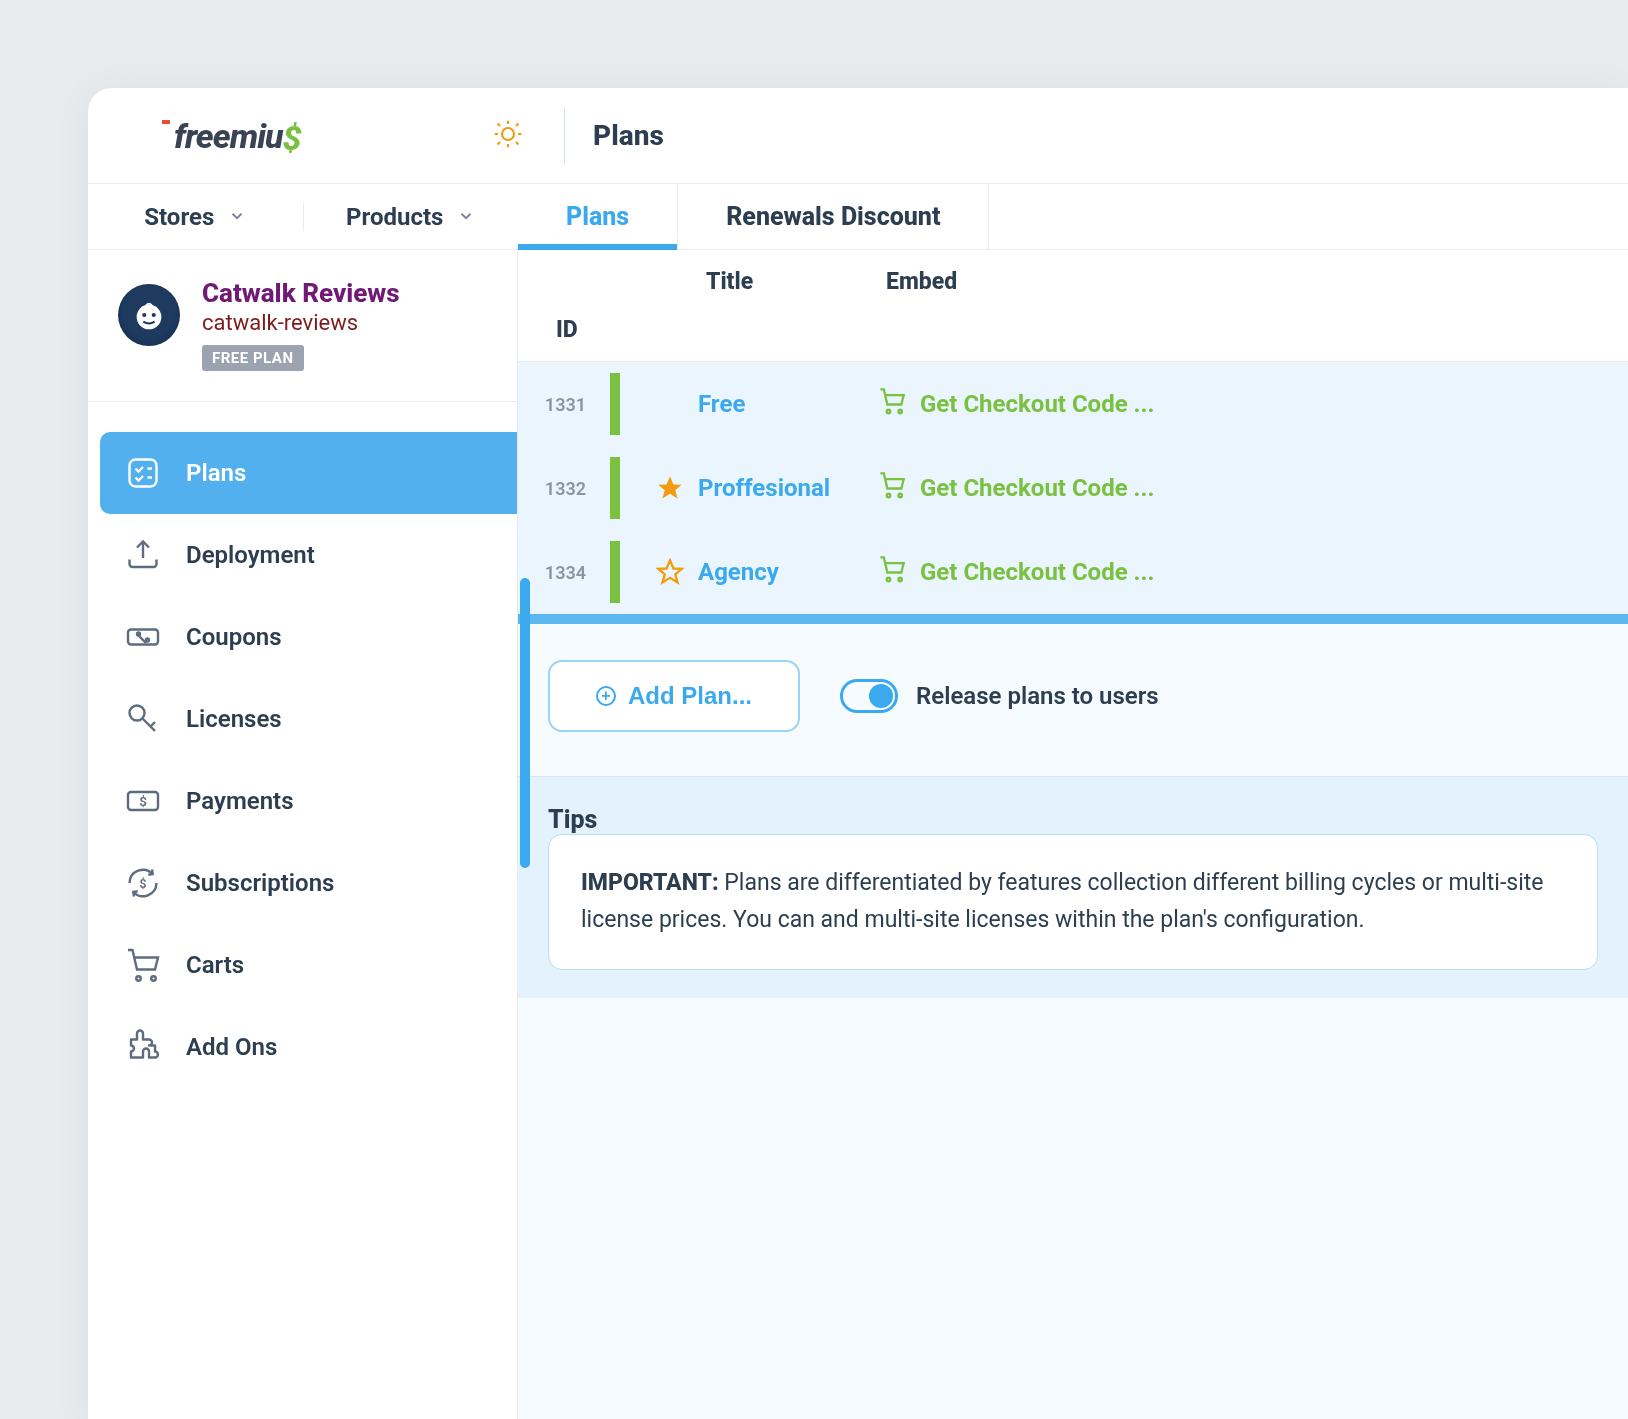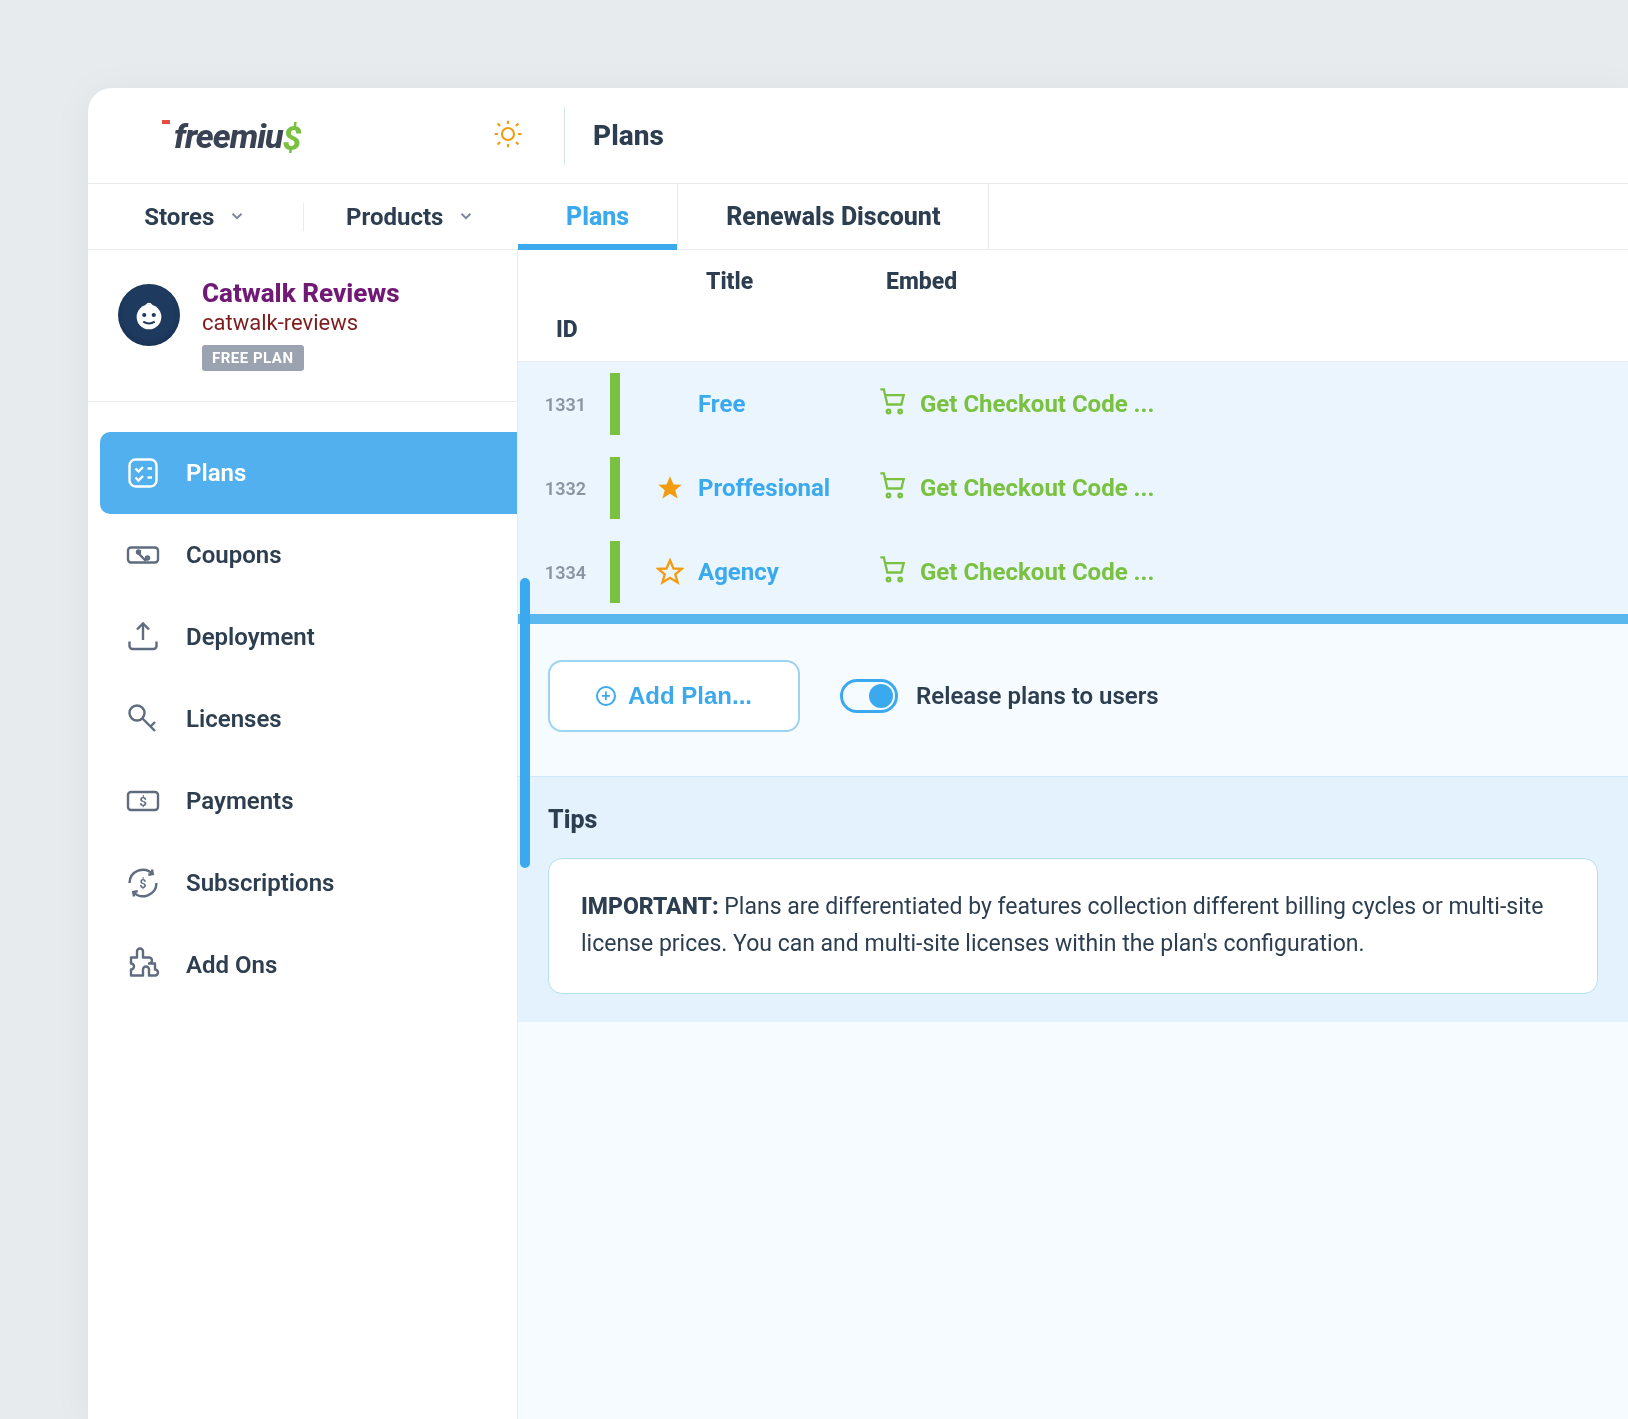--- a/index.html
+++ b/index.html
@@ -347,21 +347,20 @@
     }
     .tips-section {
       background: #e3f2fd;
       border-top: 1px solid #d0e8f7;
       padding: 28px 30px;
     }
     .tips-title {
       font-size: 25px;
       font-weight: 800;
       color: #2c3e50;
-      margin-bottom: 24px;
     }
     .tip-box {
       background: #fff;
       border: 1px solid #b8dfef;
       border-radius: 14px;
       padding: 30px 32px;
       font-size: 23px;
       line-height: 1.6;
       color: #2c3e50;
     }
@@ -450,37 +449,37 @@
                 <polyline points="7 15 9 17 12 14"></polyline>
                 <line x1="15" y1="9" x2="18" y2="9"></line>
                 <line x1="15" y1="15" x2="18" y2="15"></line>
               </svg>
           </span>
           <span>Plans</span>
         </div>
         <div class="side-item">
           <span class="icon">
             <svg width="36" height="36" viewBox="0 0 24 24" fill="none" stroke="currentColor" stroke-width="1.6">
+                <path d="M3 15 v3 a2 2 0 0 0 2 2 h14 a2 2 0 0 0 2-2 v-3"></path>
+                <line x1="12" y1="3" x2="12" y2="14"></line>
+                <polyline points="8 7 12 3 16 7"></polyline>
+              </svg>
+          </span>
+          <span>Deployment</span>
+        </div>
+        <div class="side-item">
+          <span class="icon">
+            <svg width="36" height="36" viewBox="0 0 24 24" fill="none" stroke="currentColor" stroke-width="1.6">
                 <rect x="2" y="7" width="20" height="10" rx="2"></rect>
                 <line x1="8" y1="10" x2="14" y2="16" stroke-dasharray="0"></line>
                 <circle cx="9" cy="10" r="1"></circle>
                 <circle cx="15" cy="14" r="1"></circle>
               </svg>
           </span>
           <span>Coupons</span>
-        </div>
-        <div class="side-item">
-          <span class="icon">
-            <svg width="36" height="36" viewBox="0 0 24 24" fill="none" stroke="currentColor" stroke-width="1.6">
-                <path d="M3 15 v3 a2 2 0 0 0 2 2 h14 a2 2 0 0 0 2-2 v-3"></path>
-                <line x1="12" y1="3" x2="12" y2="14"></line>
-                <polyline points="8 7 12 3 16 7"></polyline>
-              </svg>
-          </span>
-          <span>Deployment</span>
         </div>
         <div class="side-item">
           <span class="icon">
             <svg width="36" height="36" viewBox="0 0 24 24" fill="none" stroke="currentColor" stroke-width="1.6">
                 <circle cx="8" cy="8" r="5"></circle>
                 <line x1="11.5" y1="11.5" x2="20" y2="20"></line>
                 <line x1="17" y1="17" x2="20" y2="14"></line>
               </svg>
           </span>
           <span>Licenses</span>
@@ -498,20 +497,30 @@
           <span class="icon">
             <svg width="36" height="36" viewBox="0 0 24 24" fill="none" stroke="currentColor" stroke-width="1.6">
                 <path d="M3 12 a9 9 0 0 1 15.5-6"></path>
                 <path d="M21 12 a9 9 0 0 1-15.5 6"></path>
                 <polyline points="18 3 18.5 6 15.5 6.5"></polyline>
                 <polyline points="6 21 5.5 18 8.5 17.5"></polyline>
                 <text x="12" y="15" text-anchor="middle" font-size="8" fill="currentColor" stroke="none">$</text>
               </svg>
           </span>
           <span>Subscriptions</span>
+        </div>
+        <div class="side-item">
+          <span class="icon">
+            <svg width="36" height="36" viewBox="0 0 24 24" fill="none" stroke="currentColor" stroke-width="1.6">
+                <circle cx="9" cy="21" r="1.5"></circle>
+                <circle cx="19" cy="21" r="1.5"></circle>
+                <path d="M2 2h3l3 13h12l2-8H6"></path>
+              </svg>
+          </span>
+          <span>Carts</span>
         </div>
         <div class="side-item">
           <span class="icon">
             <svg width="36" height="36" viewBox="0 0 24 24" fill="none" stroke="currentColor" stroke-width="1.6">
                 <path d="M4 7h4V3a2 2 0 0 1 4 0v4h4a2 2 0 0 1 0 4v0h4v4a2 2 0 0 1 0 4h-4v-4a2 2 0 0 0-4 0v4H4v-4a2 2 0 0 0 0-4V7z" stroke-linejoin="round"></path>
               </svg>
           </span>
           <span>Add Ons</span>
         </div>
       </div>

